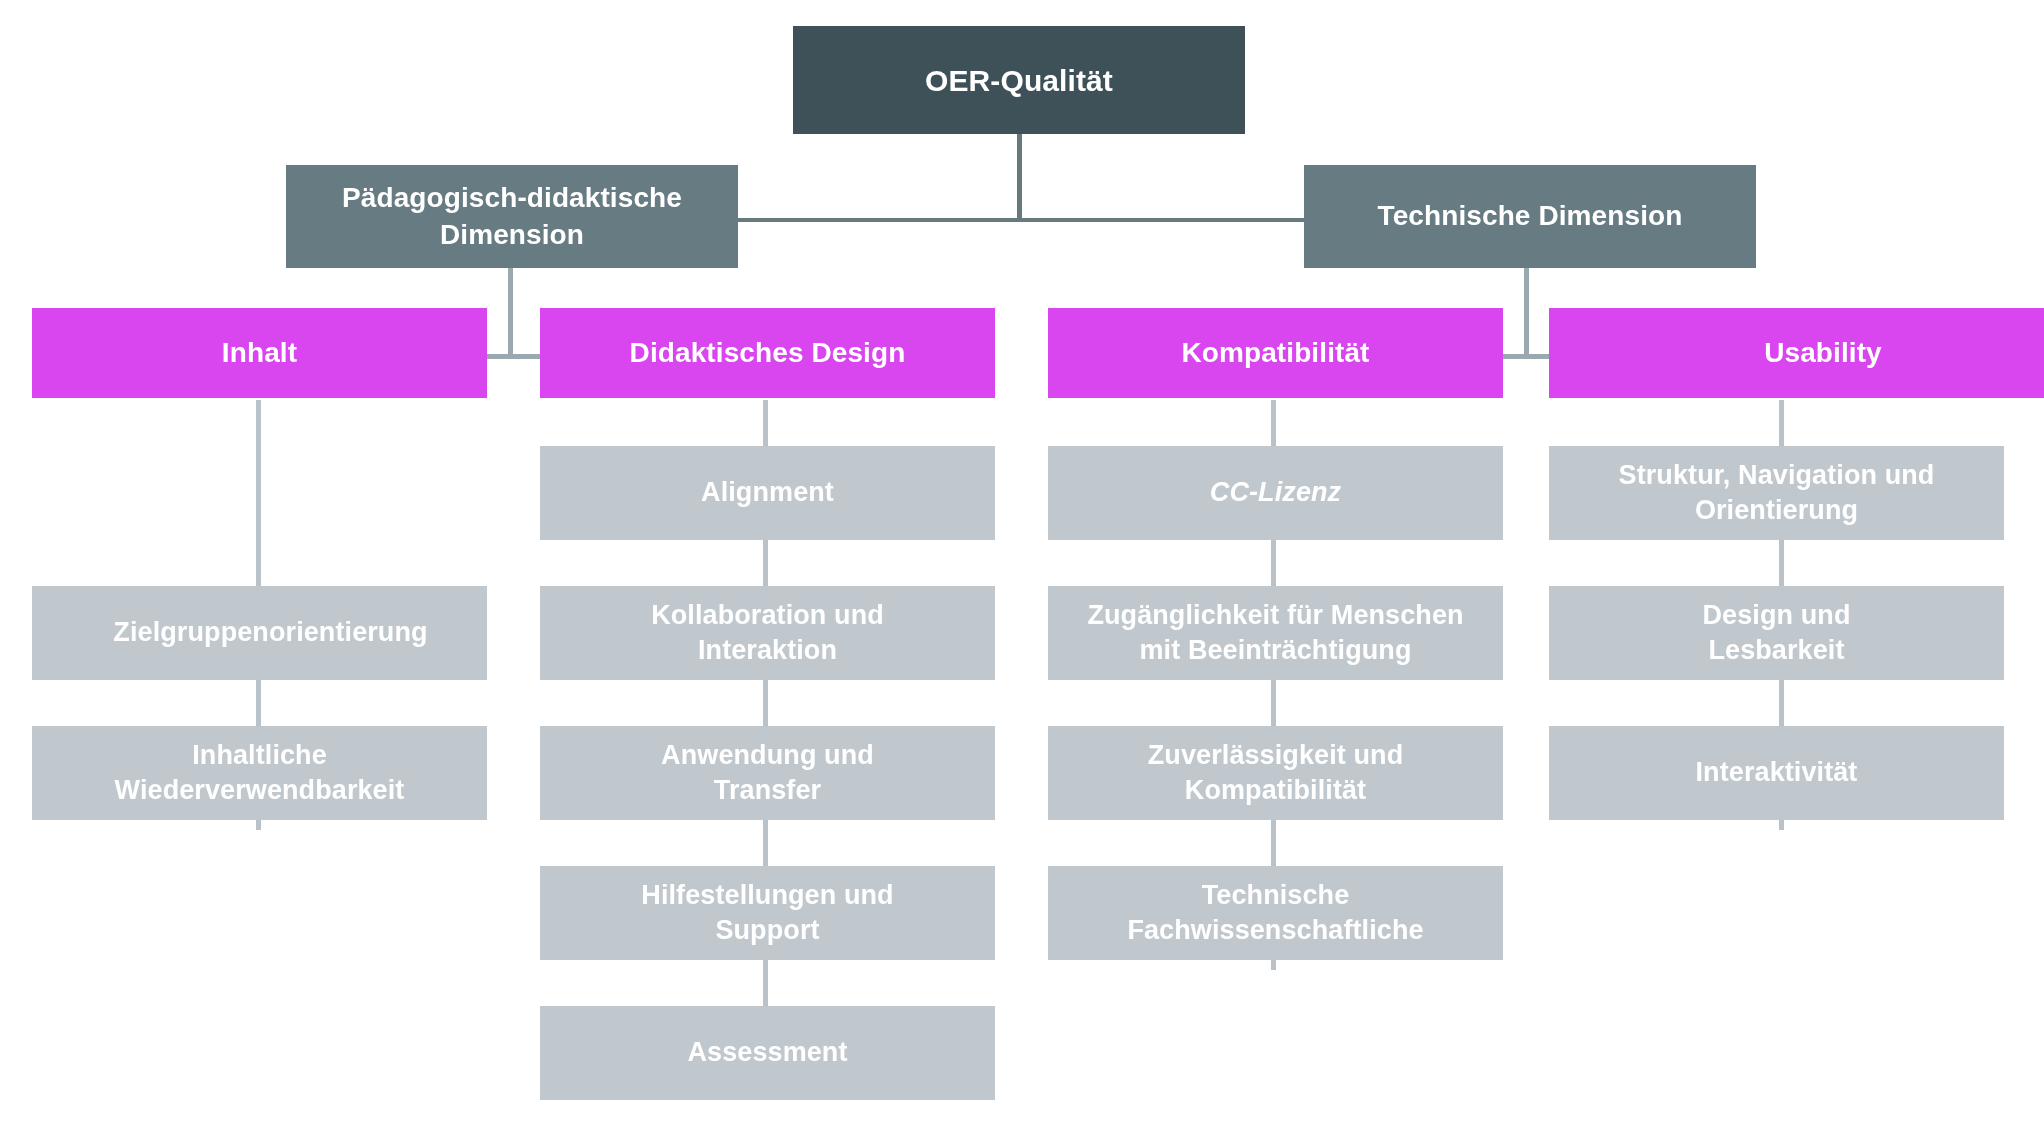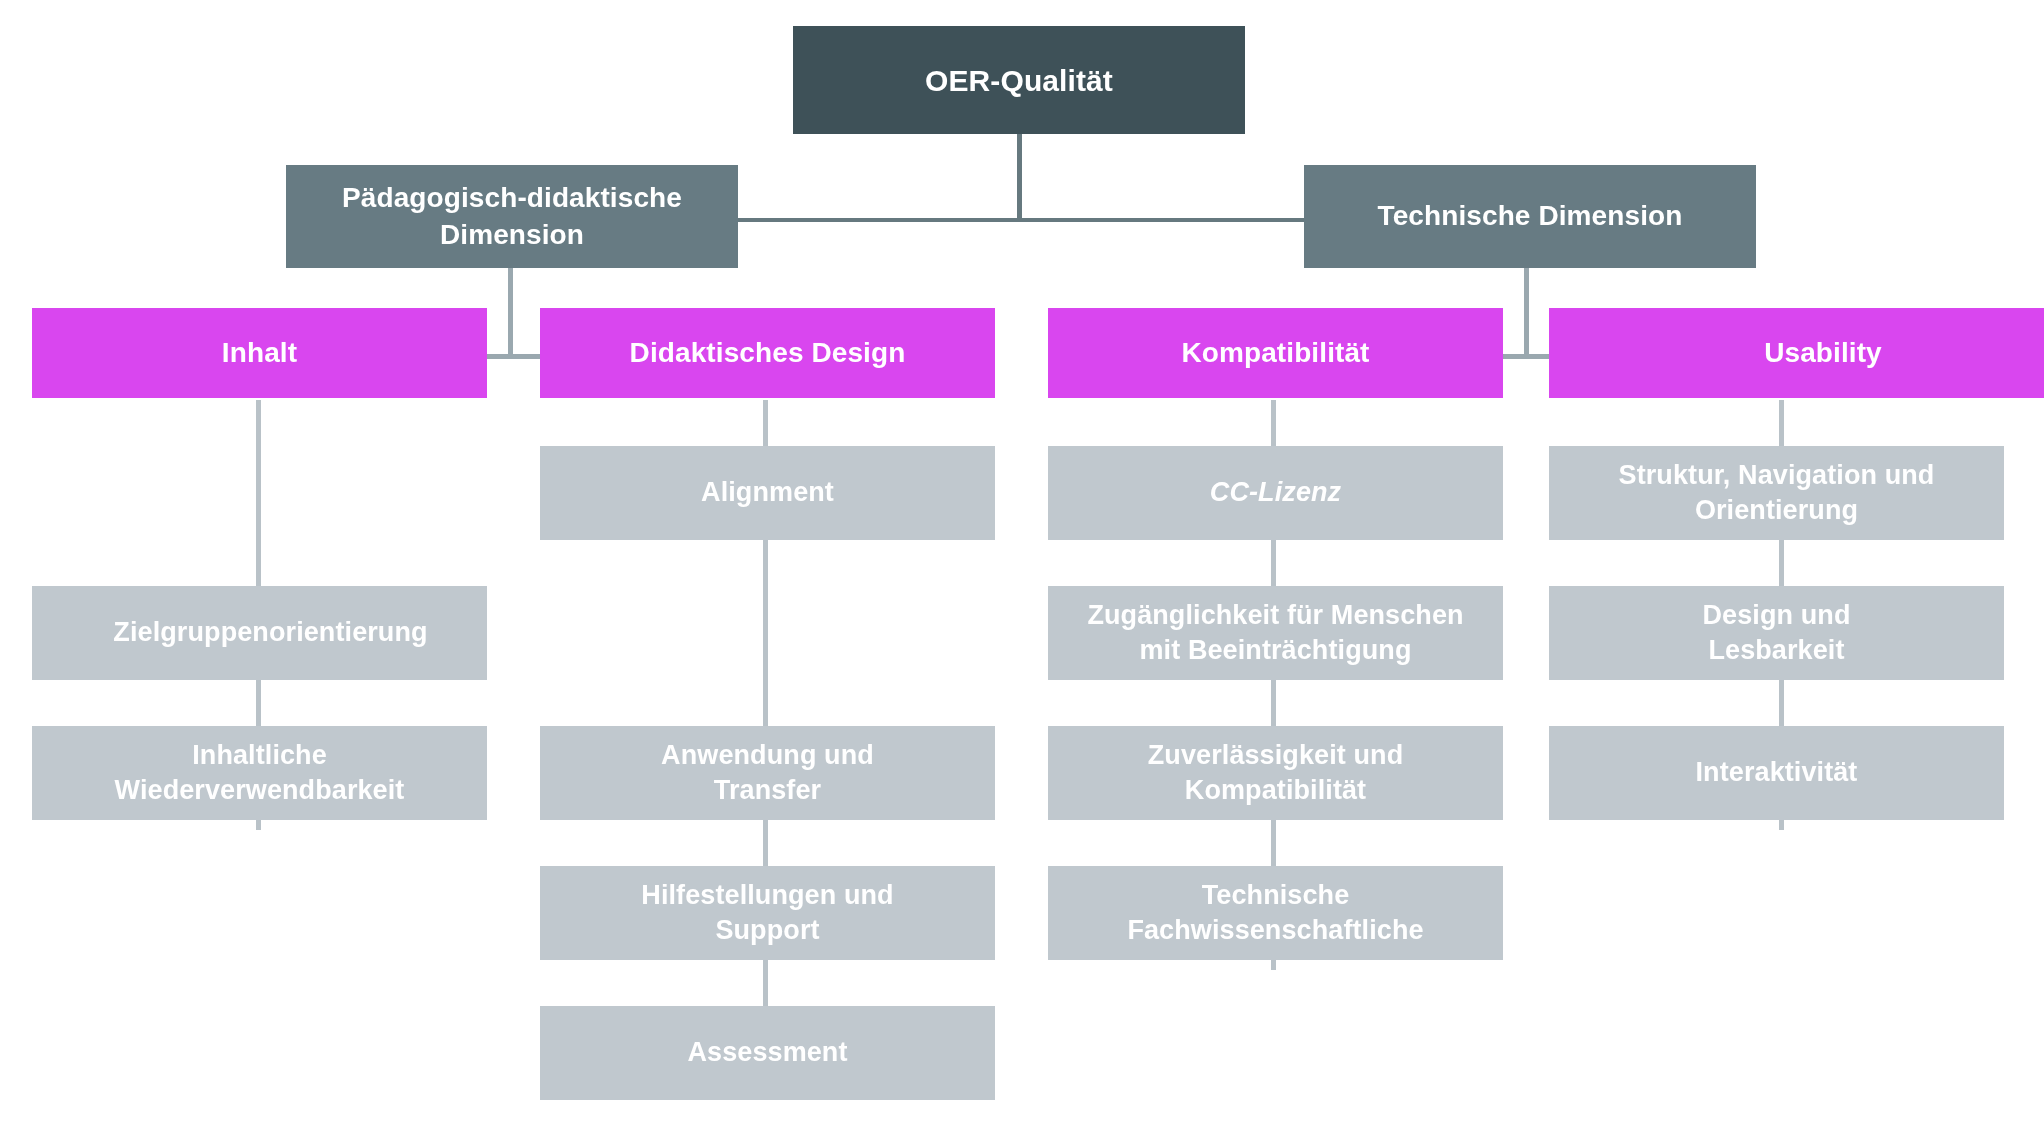--- a/index.html
+++ b/index.html
@@ -105,20 +105,24 @@
     <span class="label">Zielgruppenorientierung</span>
   </div>
   <div class="node leaf" style="left:32px; top:726px; width:455px; height:94px;">
     <span class="label">Inhaltliche
 Wiederverwendbarkeit</span>
   </div>
 
   <div class="node leaf" style="left:540px; top:446px; width:455px; height:94px;">
     <span class="label">Alignment</span>
   </div>
+  <div class="node leaf" style="left:540px; top:586px; width:455px; height:94px;">
+    <span class="label">Kollaboration und
+Interaktion</span>
+  </div>
   <div class="node leaf" style="left:540px; top:726px; width:455px; height:94px;">
     <span class="label">Anwendung und
 Transfer</span>
   </div>
   <div class="node leaf" style="left:540px; top:866px; width:455px; height:94px;">
     <span class="label">Hilfestellungen und
 Support</span>
   </div>
   <div class="node leaf" style="left:540px; top:1006px; width:455px; height:94px;">
     <span class="label">Assessment</span>

